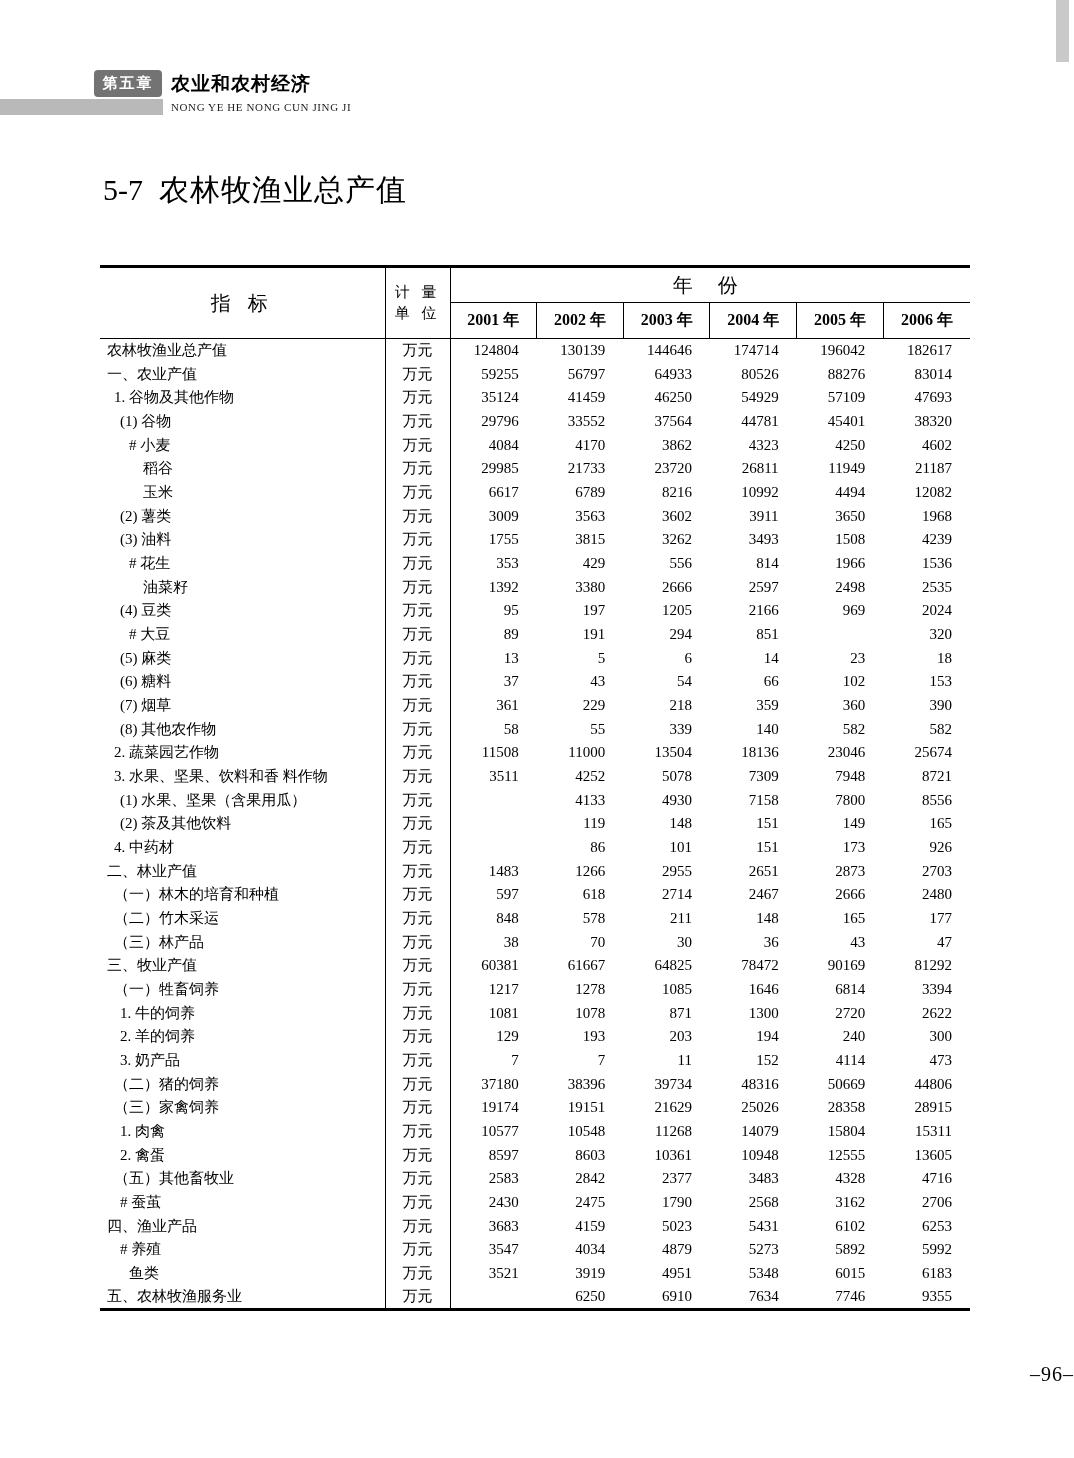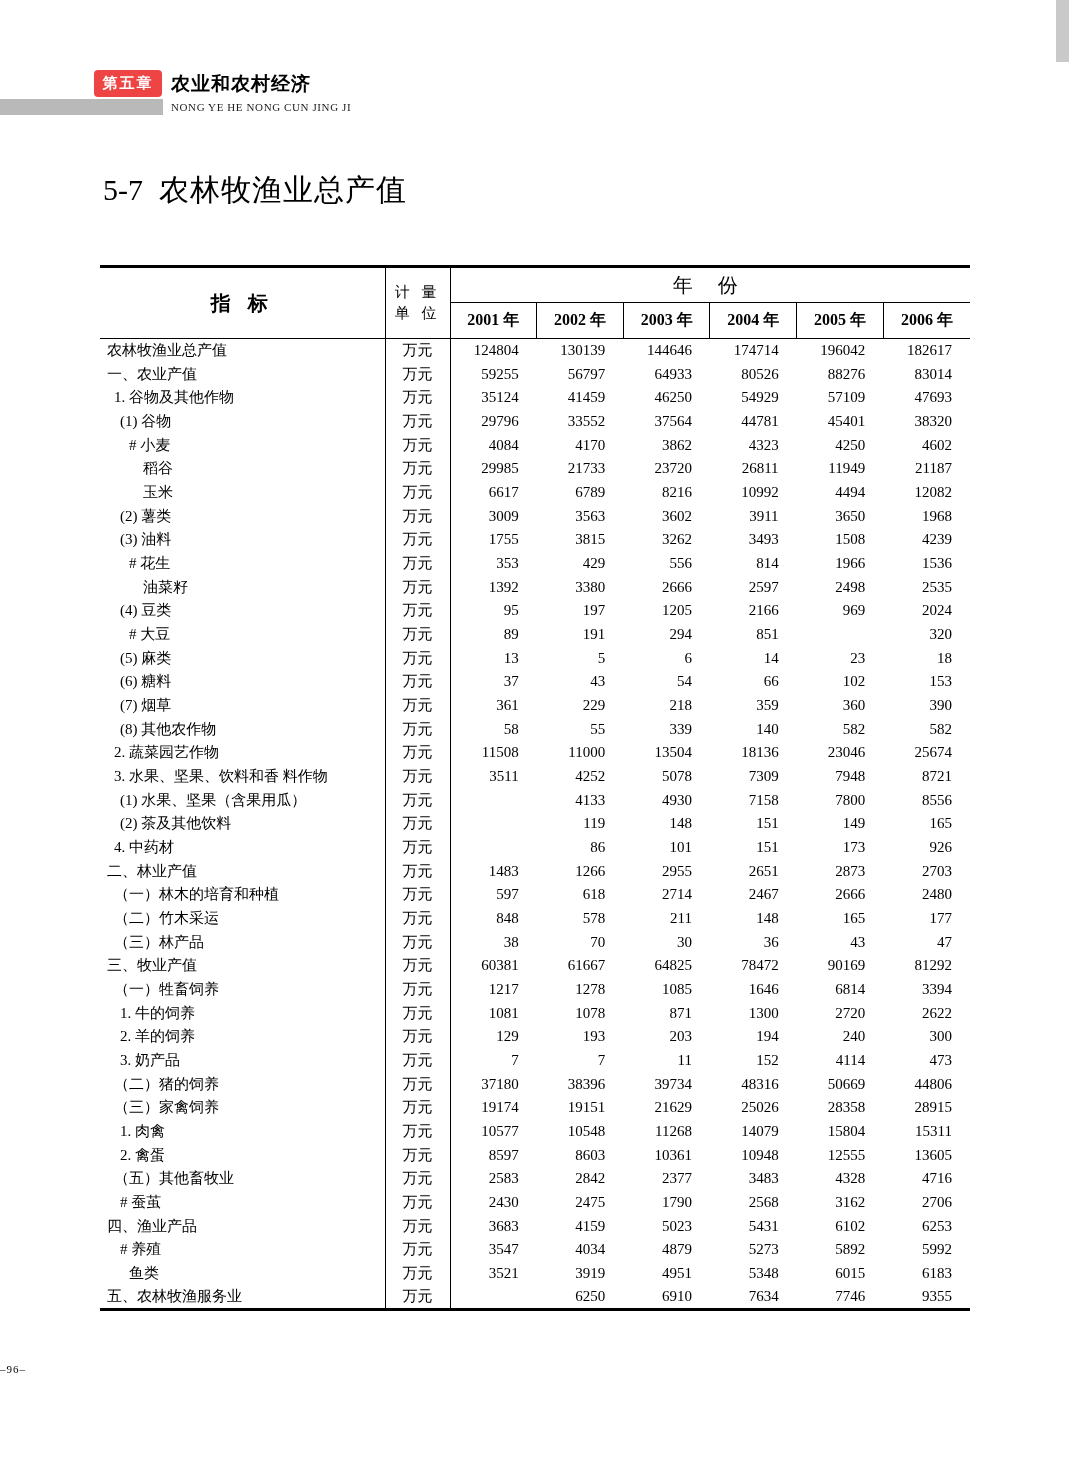--- a/index.html
+++ b/index.html
@@ -9,21 +9,21 @@
     position:relative; width:1074px; height:1458px; background:#ffffff;
     margin:0 auto; overflow:hidden;
   }
 
   
   .gray-bar-left { position:absolute; left:0; top:99px; width:163px; height:16px; background:#b9b9b9; }
   .gray-strip-right { position:absolute; left:1056px; top:0; width:13px; height:62px; background:#c9c9c9; }
 
   .chapter-badge {
     position:absolute; left:94px; top:70px; width:68px; height:27px;
-    background:#ef4444; color:#fff; font-weight:bold; font-size:15px;
+    background:#737373; color:#fff; font-weight:bold; font-size:15px;
     display:flex; align-items:center; justify-content:center;
     border-radius:4px; letter-spacing:2px;
   }
   .chapter-title {
     position:absolute; left:171px; top:71px; font-size:19px; font-weight:bold;
     font-family:"Liberation Sans","DejaVu Sans",sans-serif; letter-spacing:1px;
   }
   .chapter-subtitle {
     position:absolute; left:171px; top:101px; font-size:11px; letter-spacing:0.6px; color:#1c1c1c;
   }
@@ -40,21 +40,21 @@
     border-collapse:collapse; table-layout:fixed;
     border-top:3px solid #000; border-bottom:3px solid #000;
   }
   col.c-ind  { width:285px; }
   col.c-unit { width:65px;  }
   col.c-year { width:86.66px; }
 
   thead th { font-weight:normal; font-size:20px; vertical-align:middle; }
   th.ind-h {
     border-right:1px solid #000; border-bottom:1px solid #000;
-    text-align:center; letter-spacing:6px;font-weight:bold;
+    text-align:center; letter-spacing:6px;
   }
   th.unit-h {
     border-right:1px solid #000; border-bottom:1px solid #000;
     text-align:center; font-size:15px; line-height:1.4; letter-spacing:4px;
   }
   th.year-group { border-bottom:1px solid #000; height:36px; text-align:center; letter-spacing:10px; }
   tr.year-row th { border-bottom:1px solid #000; height:36px; text-align:center; font-size:16px;font-weight:bold; }
   tr.year-row th + th { border-left:1px solid #000; }
 
   tbody tr { height:23.68px; }
@@ -64,21 +64,21 @@
   td.val  { text-align:right; padding-right:18px; font-variant-numeric:tabular-nums; }
 
   .indent-0 { padding-left:7px; }
   .indent-1 { padding-left:14px; }
   .indent-2 { padding-left:20px; }
   .indent-3 { padding-left:29px; }
   .indent-4 { padding-left:43px; }
 
   .page-number {
     position:absolute; left:0; top:1363px; width:100%;
-    text-align:left; font-size:11px; letter-spacing:1px;
+    text-align:right; font-size:20px; letter-spacing:1px;
   }
 </style>
 </head>
 <body>
 
 <div class="page">
 
   <div class="gray-bar-left"></div>
   <div class="gray-strip-right"></div>
 

